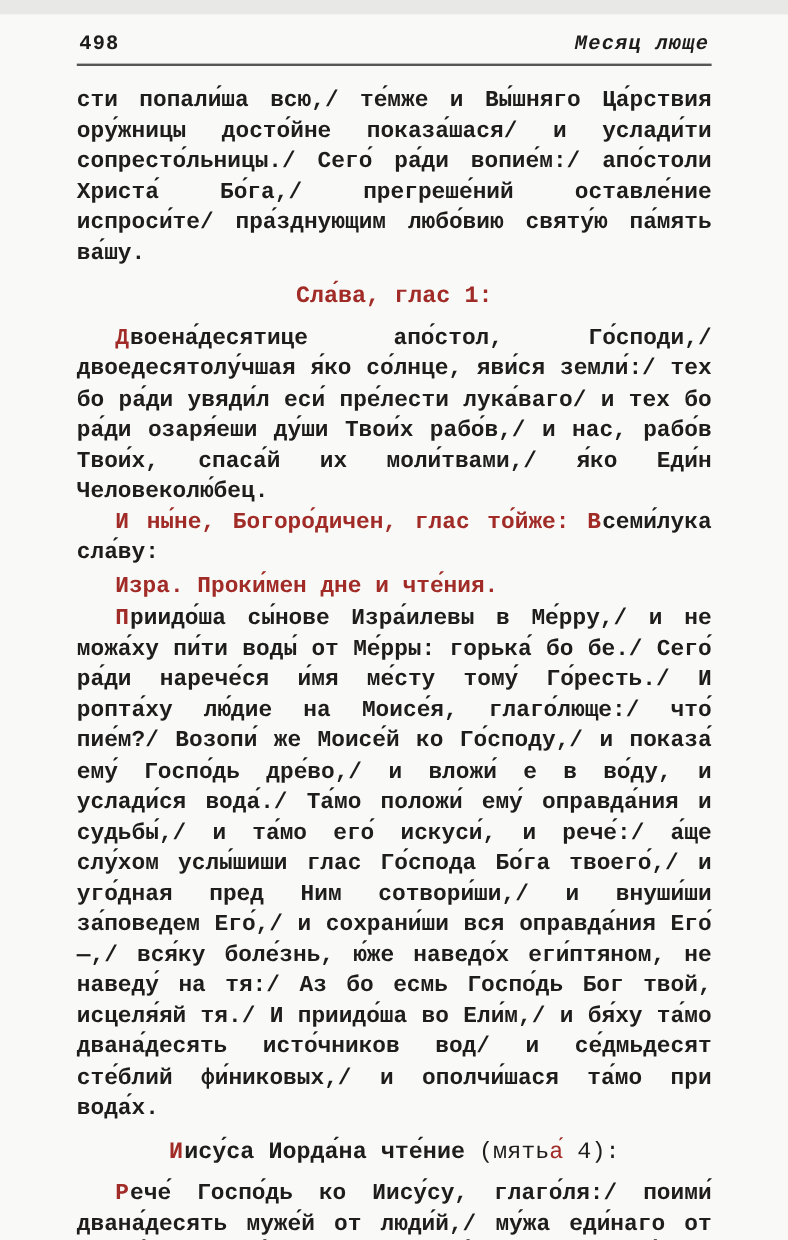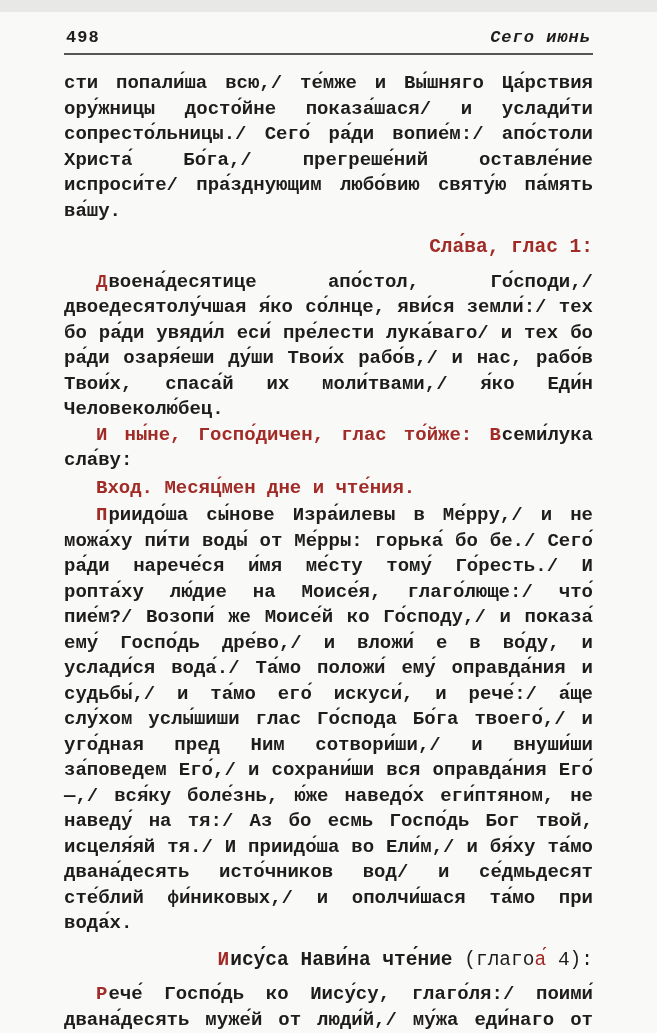--- a/index.html
+++ b/index.html
@@ -41,57 +41,57 @@
   .text-block {
     font-size: 19px;
     line-height: 25.5px;
     text-align: justify;
   }
   .para {
     text-indent: 32px;
   }
   .no-indent { text-indent: 0; }
   .heading {
-    text-align: right;
+    text-align: center;
     text-indent: 0;
     font-size: 19.5px;
     margin: 11px 0 9px 0;
   }
   .red { color: var(--rubric_red); }
   .initial { color: var(--rubric_red); padding-right: 1px; }
   .chapter { font-weight: 400; }
   .rubric-line { margin: 2px 0 2px 0; }
   .heading .black-part { color: var(--ink); }
 </style>
 </head>
 <body>
 
 <div class="page">
   <div class="inner">
 
     <header class="running-head">
       <span class="pagenum">498</span>
-      <span class="running-title">Сего июнь</span>
+      <span class="running-title">Месяц люще</span>
     </header>
     <div class="rule"></div>
 
     <main class="text-block">
 
       <p class="para no-indent"><span>сти попали́ша всю,/ те́мже и Вы́шняго Ца́рствия ору́жницы досто́йне показа́шася/ и услади́ти сопресто́льницы./ Сего́ ра́ди вопие́м:/ апо́столи Христа́ Бо́га,/ прегреше́ний оставле́ние испроси́те/ пра́зднующим любо́вию святу́ю па́мять ва́шу.</span></p>
 
       <h2 class="heading red"><span>Сла́ва, глас 1:</span></h2>
 
       <p class="para"><span class="initial">Д</span><span>воена́десятице апо́стол, Го́споди,/ двоедесятолу́чшая я́ко со́лнце, яви́ся земли́:/ тех бо ра́ди увяди́л еси́ пре́лести лука́ваго/ и тех бо ра́ди озаря́еши ду́ши Твои́х рабо́в,/ и нас, рабо́в Твои́х, спаса́й их моли́твами,/ я́ко Еди́н Человеколю́бец.</span></p>
 
-      <p class="para"><span class="red">И ны́не, Госпо́дичен, глас то́йже: </span><span class="initial">В</span><span>семи́лука сла́ву:</span></p>
+      <p class="para"><span class="red">И ны́не, Богоро́дичен, глас то́йже: </span><span class="initial">В</span><span>семи́лука сла́ву:</span></p>
 
-      <p class="para red rubric-line"><span>Вход. Месяц́мен дне и чте́ния.</span></p>
+      <p class="para red rubric-line"><span>Изра. Проки́мен дне и чте́ния.</span></p>
 
 
       <p class="para"><span class="initial">П</span><span>риидо́ша сы́нове Изра́илевы в Ме́рру,/ и не можа́ху пи́ти воды́ от Ме́рры: горька́ бо бе./ Сего́ ра́ди нарече́ся и́мя ме́сту тому́ Го́ресть./ И ропта́ху лю́дие на Моисе́я, глаго́люще:/ что́ пие́м?/ Возопи́ же Моисе́й ко Го́споду,/ и показа́ ему́ Госпо́дь дре́во,/ и вложи́ е в во́ду, и услади́ся вода́./ Та́мо положи́ ему́ оправда́ния и судьбы́,/ и та́мо его́ искуси́, и рече́:/ а́ще слу́хом услы́шиши глас Го́спода Бо́га твоего́,/ и уго́дная пред Ним сотвори́ши,/ и внуши́ши за́поведем Его́,/ и сохрани́ши вся оправда́ния Его́ —,/ вся́ку боле́знь, ю́же наведо́х еги́птяном, не наведу́ на тя:/ Аз бо есмь Госпо́дь Бог твой, исцеля́яй тя./ И приидо́ша во Ели́м,/ и бя́ху та́мо двана́десять исто́чников вод/ и се́дмьдесят сте́блий фи́никовых,/ и ополчи́шася та́мо при вода́х.</span></p>
 
-      <h2 class="heading"><span class="initial">И</span><span class="black-part">ису́са Нави́на чте́ние </span><span class="chapter black-part">(глаго</span><span class="chapter red">а́</span><span class="chapter black-part"> 4):</span></h2>
+      <h2 class="heading"><span class="initial">И</span><span class="black-part">ису́са Иорда́на чте́ние </span><span class="chapter black-part">(мять</span><span class="chapter red">а́</span><span class="chapter black-part"> 4):</span></h2>
 
       <p class="para"><span class="initial">Р</span><span>ече́ Госпо́дь ко Иису́су, глаго́ля:/ поими́ двана́десять муже́й от люди́й,/ му́жа еди́наго от коего́ждо пле́мене,/ повели́ им, глаго́ля:/ возми́те от среды́ Иорда́на, иде́же стоя́ша но́зи жре́честии,/ гото́вых двана́десять ка́меней/ и, изне́сше я с собо́ю, положи́те в полце́ ва́шем,/ иде́же ста́нете та́мо в нощи́. И призва́в Иису́с двана́десять муже́й сла́вных от сыно́в Изра́илевых,/ еди́наго от коего́ждо</span></p>
 
     </main>
   </div>
 </div>
 
 </body></html>

